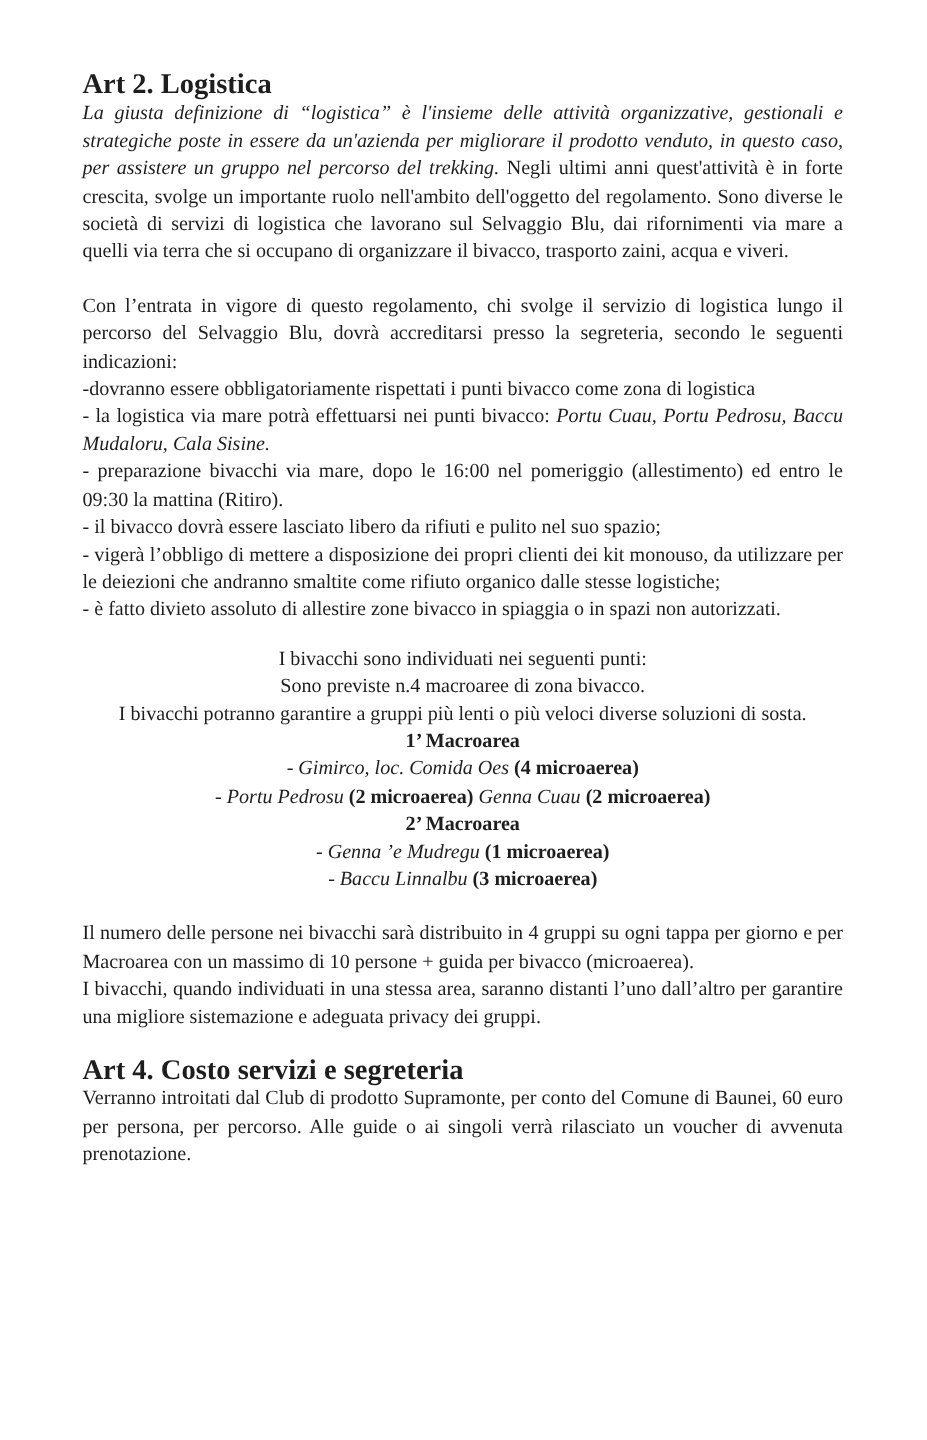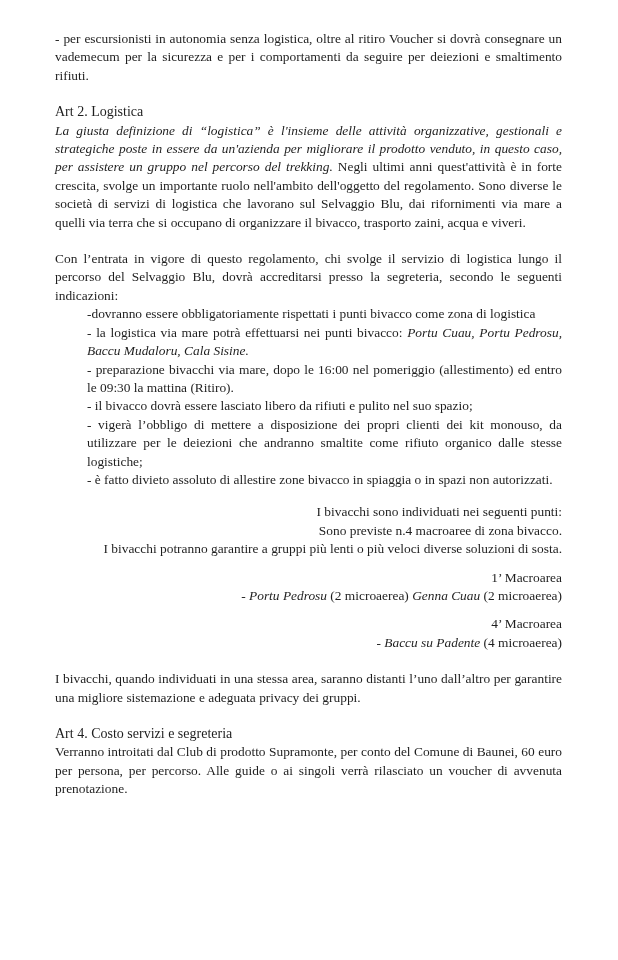--- a/index.html
+++ b/index.html
@@ -7,32 +7,31 @@
       width: 618px; height: 960px; overflow: hidden;
       font-family: "Liberation Serif", "DejaVu Serif", serif;
       color: #1e1e1e;
       font-size: 13.4px;
       line-height: 18.4px;
     }
     .page { position: relative; padding: 30px 56px 0 55px; }
     p { margin: 0; text-align: justify; }
     .gap { height: 18px; }
     .gap-s { height: 14px; }
-    h2 { margin: 0; font-size: 14px; font-weight: normal; line-height: 18.4px; }
+    h2 { margin: 0; font-size: 19px; font-weight: bold; line-height: 18.4px; }
     .it { font-style: italic; }
-    .b { font-weight: normal; margin-top: 10px; }
-    .line { display: block; text-align: right; }
-    .list p { text-align: justify; margin-left: 32px; }
+    .b { font-weight: bold; }
+    .line { display: block; text-align: center; }
+    .list p { text-align: justify; }
   </style>
 </head>
 <body>
 
 <div class="page">
 
-  <p>- per escursionisti in autonomia senza logistica, oltre al ritiro Voucher si dovrà consegnare un vademecum per la sicurezza e per i comportamenti da seguire per deiezioni e smaltimento rifiuti.</p>
 
   <div class="gap"></div>
 
   <section>
     <h2>Art 2. Logistica</h2>
     <p><span class="it">La giusta definizione di “logistica” è l'insieme delle attività organizzative, gestionali e strategiche poste in essere da un'azienda per migliorare il prodotto venduto, in questo caso, per assistere un gruppo nel percorso del trekking.</span><span> Negli ultimi anni quest'attività è in forte crescita, svolge un importante ruolo nell'ambito dell'oggetto del regolamento. Sono diverse le società di servizi di logistica che lavorano sul Selvaggio Blu, dai rifornimenti via mare a quelli via terra che si occupano di organizzare il bivacco, trasporto zaini, acqua e viveri.</span></p>
 
     <div class="gap"></div>
 
     <p>Con l’entrata in vigore di questo regolamento, chi svolge il servizio di logistica lungo il percorso del Selvaggio Blu, dovrà accreditarsi presso la segreteria, secondo le seguenti indicazioni:</p>
@@ -50,30 +49,33 @@
   <div class="gap-s"></div>
 
   <section>
     <p class="line">I bivacchi sono individuati nei seguenti punti:</p>
     <p class="line">Sono previste n.4 macroaree di zona bivacco.</p>
     <p class="line">I bivacchi potranno garantire a gruppi più lenti o più veloci diverse soluzioni di sosta.</p>
 
     <div>
       <div>
         <p class="line b">1’ Macroarea</p>
+        <p class="line"><span>- </span><span class="it">Gimirco, loc. Comida Oes</span><span class="b"> (4 microaerea)</span></p>
         <p class="line"><span>- </span><span class="it">Portu Pedrosu</span><span class="b"> (2 microaerea) </span><span class="it">Genna Cuau</span><span class="b"> (2 microaerea)</span></p>
       </div>
       <div>
-        <p class="line b">4’ Macroarea</p>
-        <p class="line"><span>- </span><span class="it">Baccu su Padente</span><span class="b"> (4 microaerea)</span></p>
+        <p class="line b">2’ Macroarea</p>
+        <p class="line"><span>- </span><span class="it">Genna ’e Mudregu</span><span class="b"> (1 microaerea)</span></p>
+        <p class="line"><span>- </span><span class="it">Baccu Linnalbu</span><span class="b"> (3 microaerea)</span></p>
       </div>
     </div>
 
     <div class="gap"></div>
 
+    <p>Il numero delle persone nei bivacchi sarà distribuito in 4 gruppi su ogni tappa per giorno e per Macroarea con un massimo di 10 persone + guida per bivacco (microaerea).</p>
     <p>I bivacchi, quando individuati in una stessa area, saranno distanti l’uno dall’altro per garantire una migliore sistemazione e adeguata privacy dei gruppi.</p>
   </section>
 
   <div class="gap"></div>
 
   <section>
     <h2>Art 4. Costo servizi e segreteria</h2>
     <p>Verranno introitati dal Club di prodotto Supramonte, per conto del Comune di Baunei, 60 euro per persona, per percorso. Alle guide o ai singoli verrà rilasciato un voucher di avvenuta prenotazione.</p>
   </section>
 

